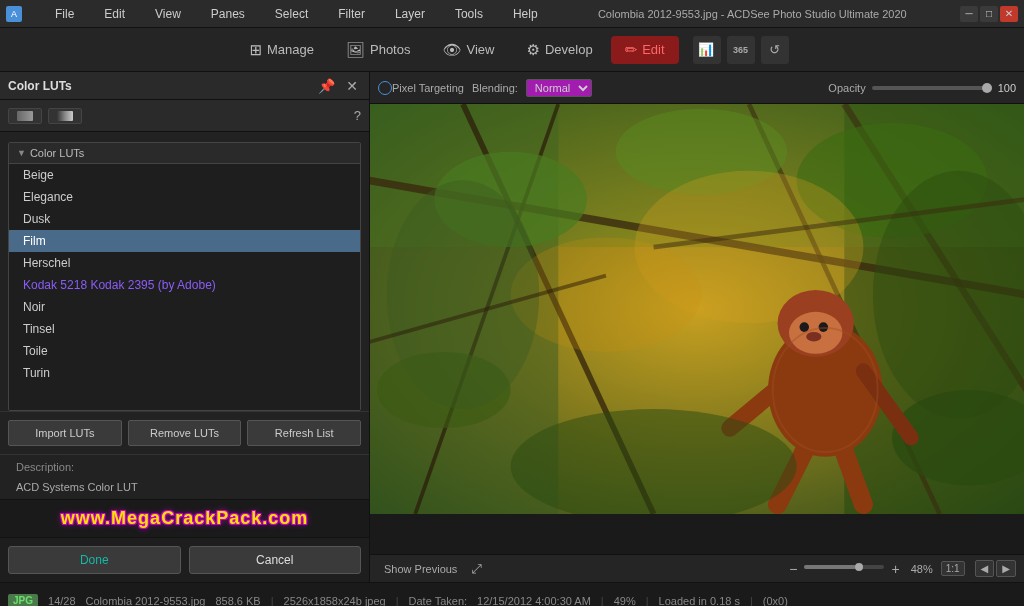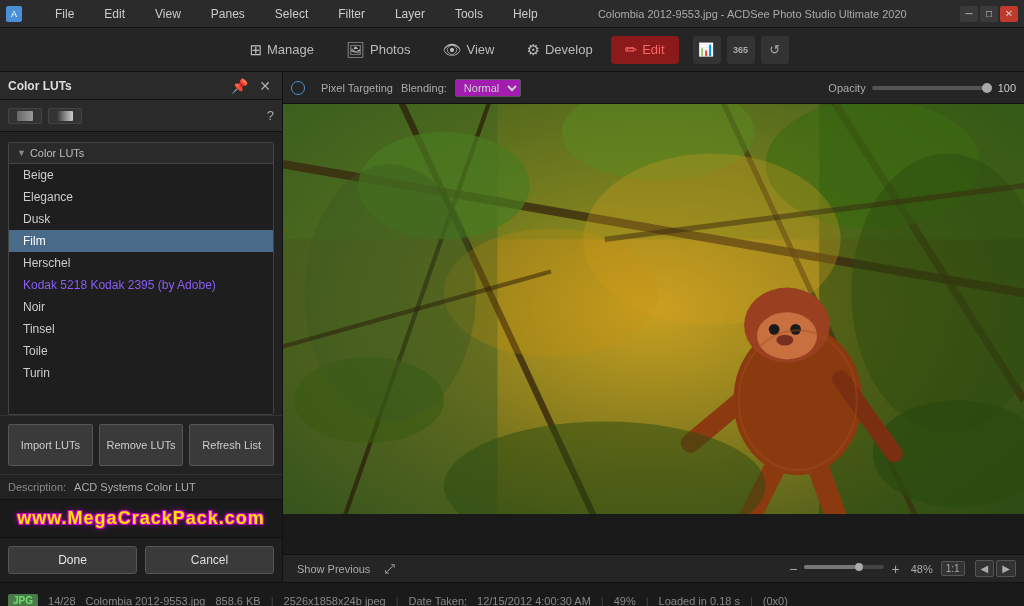--- a/index.html
+++ b/index.html
@@ -49,21 +49,21 @@
     .tb-small-btn { width: 28px; height: 28px; background: #333; border: none; color: #aaa; border-radius: 3px; cursor: pointer; display: flex; align-items: center; justify-content: center; font-size: 13px; }
 
     
     #main {
       display: flex;
       height: calc(606px - 28px - 44px - 24px);
     }
 
     
     #left-panel {
-      width: 283px;
+      width: 370px;
       background: #222;
       border-right: 1px solid #111;
       display: flex;
       flex-direction: column;
     }
 
     
     #panel-header {
       height: 28px;
       background: #2a2a2a;
@@ -135,39 +135,40 @@
     
     #lut-buttons {
       padding: 8px;
       display: flex;
       gap: 6px;
       background: #222;
       border-top: 1px solid #333;
     }
     .lut-btn {
       flex: 1;
-      padding: 14px 4px;
+      padding: 6px 4px;
       background: #3a3a3a;
       border: 1px solid #555;
       color: #ccc;
       font-size: 11px;
       border-radius: 2px;
       cursor: pointer;
       text-align: center;
     }
 
     
     #description {
-      padding: 6px 8px;
+      padding: 6px 16px;
       font-size: 11px;
       color: #aaa;
       background: #222;
       border-top: 1px solid #333;
       display: flex;
       gap: 8px;
+      flex-direction: column;
     }
     #description .desc-label { color: #888; }
 
     
     #watermark-area {
       background: #1a1a1a;
       padding: 8px 8px;
       text-align: center;
       border-top: 1px solid #111;
     }
@@ -189,21 +190,21 @@
     }
     .footer-btn {
       flex: 1;
       padding: 6px;
       font-size: 12px;
       border-radius: 3px;
       cursor: pointer;
       text-align: center;
       border: 1px solid #555;
     }
-    .done-btn { background: #3a3a3a; color: #e5e5e5; }
+    .done-btn { background: #3a3a3a; color: #14b8a6; }
     .cancel-btn { background: #3a3a3a; color: #ddd; }
 
     
     #image-area {
       flex: 1;
       background: #1a1a1a;
       display: flex;
       flex-direction: column;
       position: relative;
     }
@@ -211,21 +212,21 @@
     
     #image-toolbar {
       height: 32px;
       background: #252525;
       display: flex;
       align-items: center;
       padding: 0 8px;
       gap: 8px;
       border-bottom: 1px solid #111;
     }
-    .pixel-target { display: flex; align-items: center; gap: 16px; color: #aaa; font-size: 11px; }
+    .pixel-target { display: flex; align-items: center; gap: 0; color: #aaa; font-size: 11px; }
     .pt-icon { width: 14px; height: 14px; border-radius: 50%; border: 1.5px solid #4a90d9; background: none; display: inline-block; }
     .blending-label { color: #aaa; font-size: 11px; }
     .blending-select { background: #a21caf; border: 1px solid #555; color: #ccc; font-size: 11px; padding: 1px 4px; border-radius: 2px; }
     .opacity-group { display: flex; align-items: center; gap: 6px; margin-left: auto; }
     .opacity-label { color: #aaa; font-size: 11px; }
     .opacity-val { color: #ccc; font-size: 11px; }
 
     
     #image-canvas {
       flex: 1;

